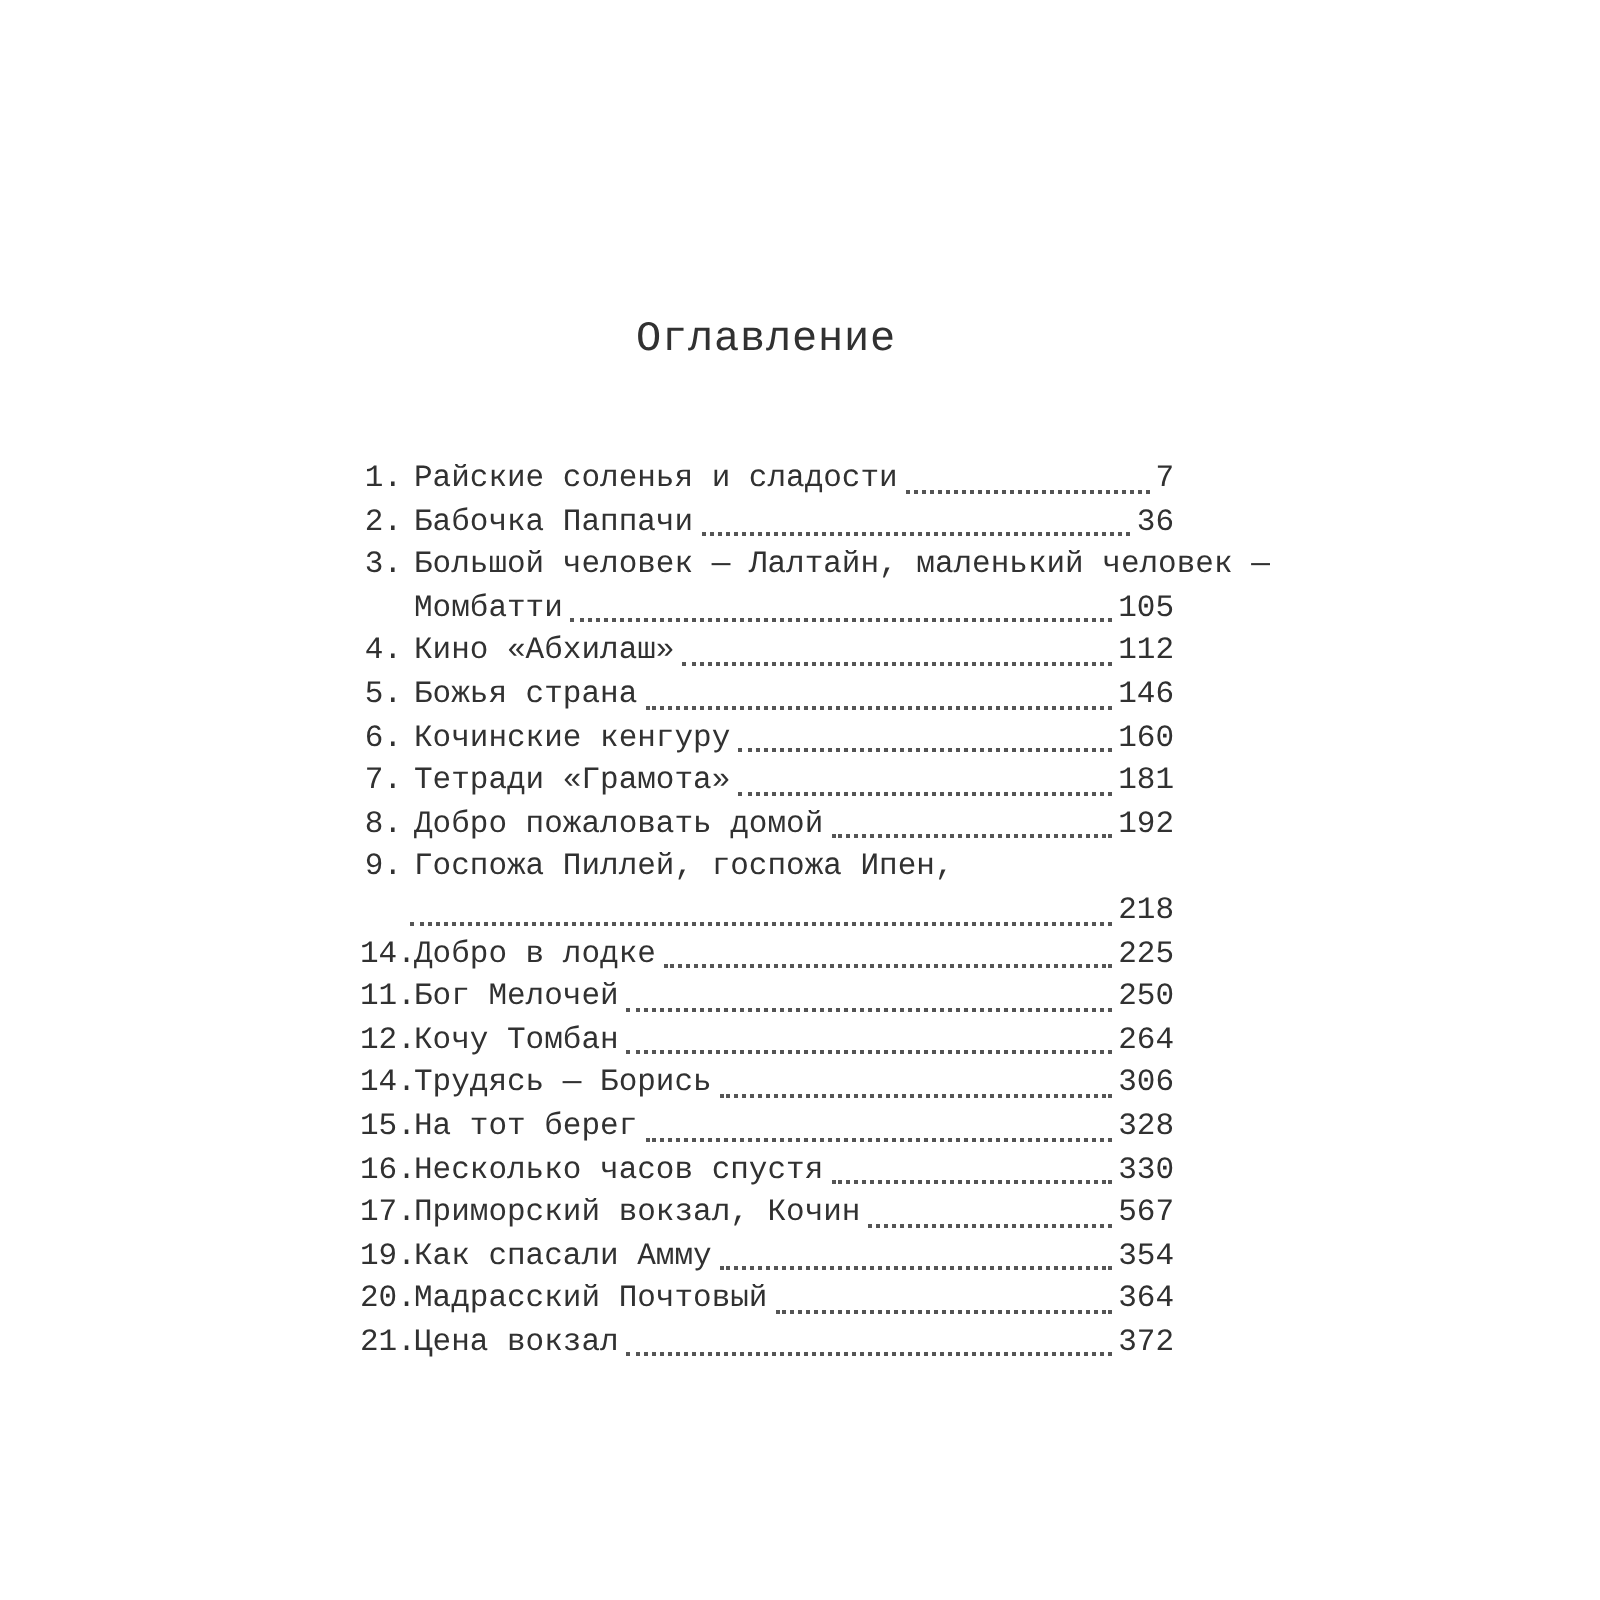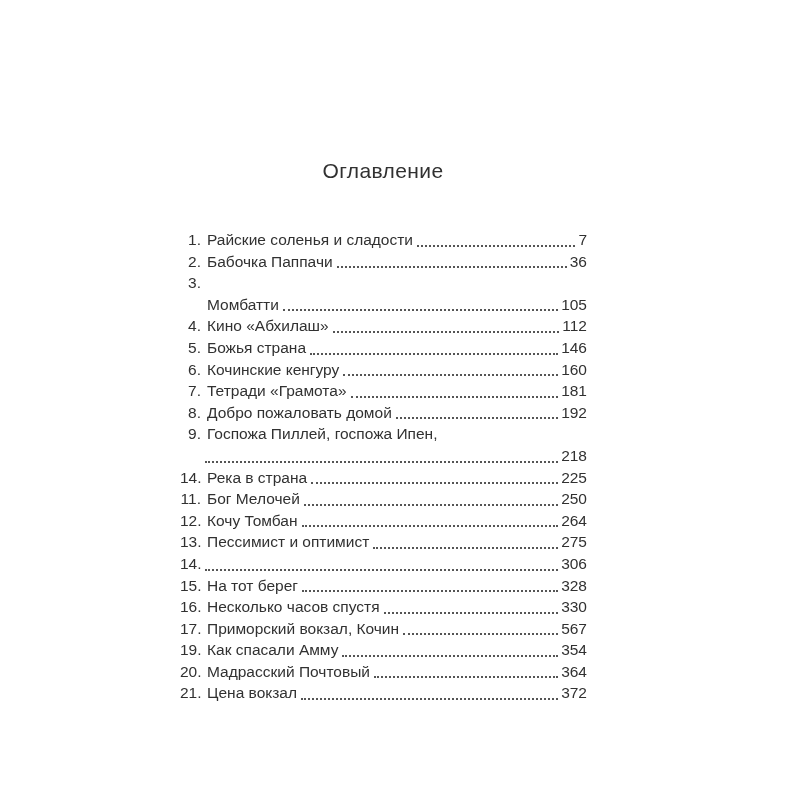--- a/index.html
+++ b/index.html
@@ -6,21 +6,21 @@
     margin: 0;
     padding: 0;
     background: #ffffff;
   }
   .page {
     position: relative;
     width: 800px;
     height: 800px;
     background: #ffffff;
     overflow: hidden;
-    font-family: Liberation Sans, sans-serif;
+    font-family: Liberation Mono, monospace;
     color: #313131;
   }
   .toc-title {
     position: absolute;
     top: 158px;
     left: 180px;
     width: 406px;
     text-align: center;
     font-size: 21px;
     line-height: 26px;
@@ -79,20 +79,21 @@
         <div class="toc-line">
           <span class="num">2.</span>
           <span class="ttl">Бабочка Паппачи</span>
           <span class="leader"></span>
           <span class="pg">36</span>
         </div>
       </div>
       <div class="toc-entry">
         <div class="toc-line">
           <span class="num">3.</span>
+          <span class="ttl">Большой человек — Лалтайн, маленький человек —</span>
         </div>
         <div class="toc-line">
           <span class="num"></span>
           <span class="ttl">Момбатти</span>
           <span class="leader"></span>
           <span class="pg">105</span>
         </div>
       </div>
       <div class="toc-entry">
         <div class="toc-line">
@@ -141,21 +142,21 @@
         </div>
         <div class="toc-line">
           <span class="num"></span>
           <span class="leader"></span>
           <span class="pg">218</span>
         </div>
       </div>
       <div class="toc-entry">
         <div class="toc-line">
           <span class="num">14.</span>
-          <span class="ttl">Река в страна</span>
+          <span class="ttl">Добро в лодке</span>
           <span class="leader"></span>
           <span class="pg">225</span>
         </div>
       </div>
       <div class="toc-entry">
         <div class="toc-line">
           <span class="num">11.</span>
           <span class="ttl">Бог Мелочей</span>
           <span class="leader"></span>
           <span class="pg">250</span>
@@ -164,29 +165,22 @@
       <div class="toc-entry">
         <div class="toc-line">
           <span class="num">12.</span>
           <span class="ttl">Кочу Томбан</span>
           <span class="leader"></span>
           <span class="pg">264</span>
         </div>
       </div>
       <div class="toc-entry">
         <div class="toc-line">
-          <span class="num">13.</span>
-          <span class="ttl">Пессимист и оптимист</span>
-          <span class="leader"></span>
-          <span class="pg">275</span>
-        </div>
-      </div>
-      <div class="toc-entry">
-        <div class="toc-line">
           <span class="num">14.</span>
+          <span class="ttl">Трудясь — Борись</span>
           <span class="leader"></span>
           <span class="pg">306</span>
         </div>
       </div>
       <div class="toc-entry">
         <div class="toc-line">
           <span class="num">15.</span>
           <span class="ttl">На тот берег</span>
           <span class="leader"></span>
           <span class="pg">328</span>

